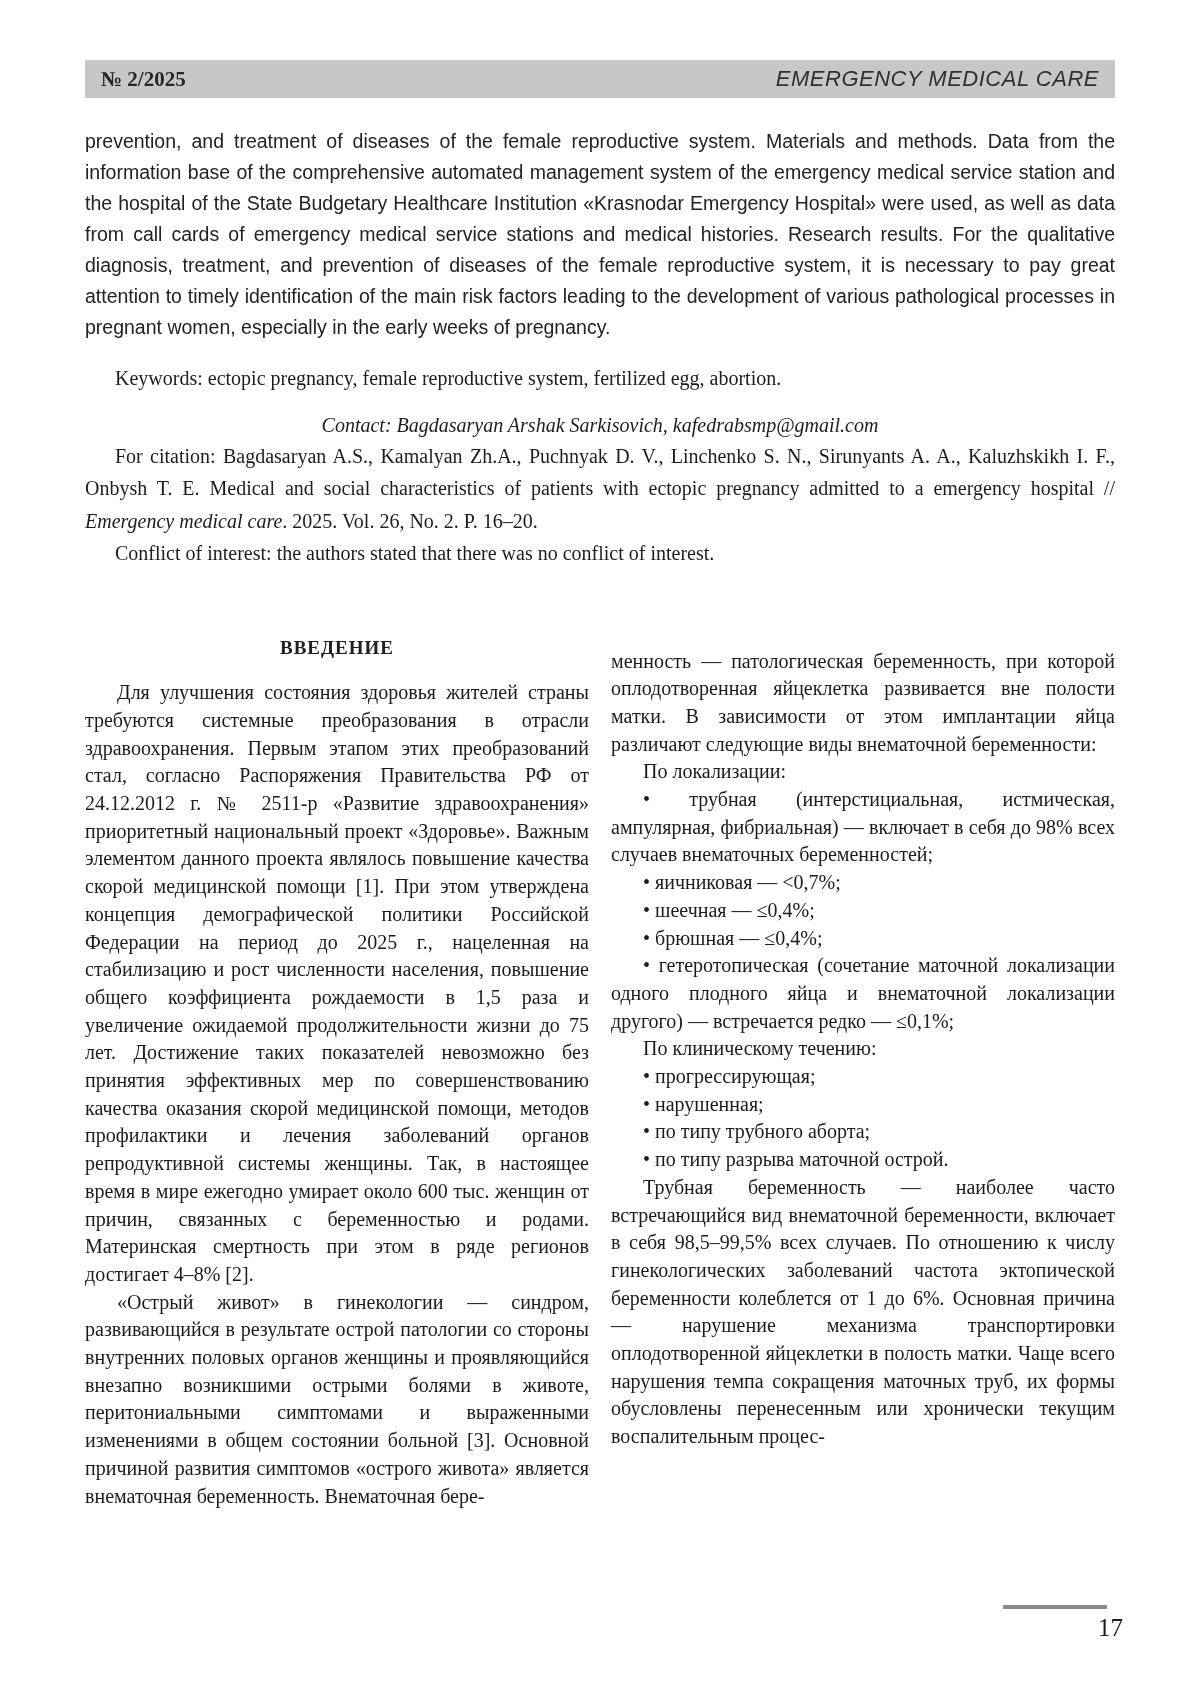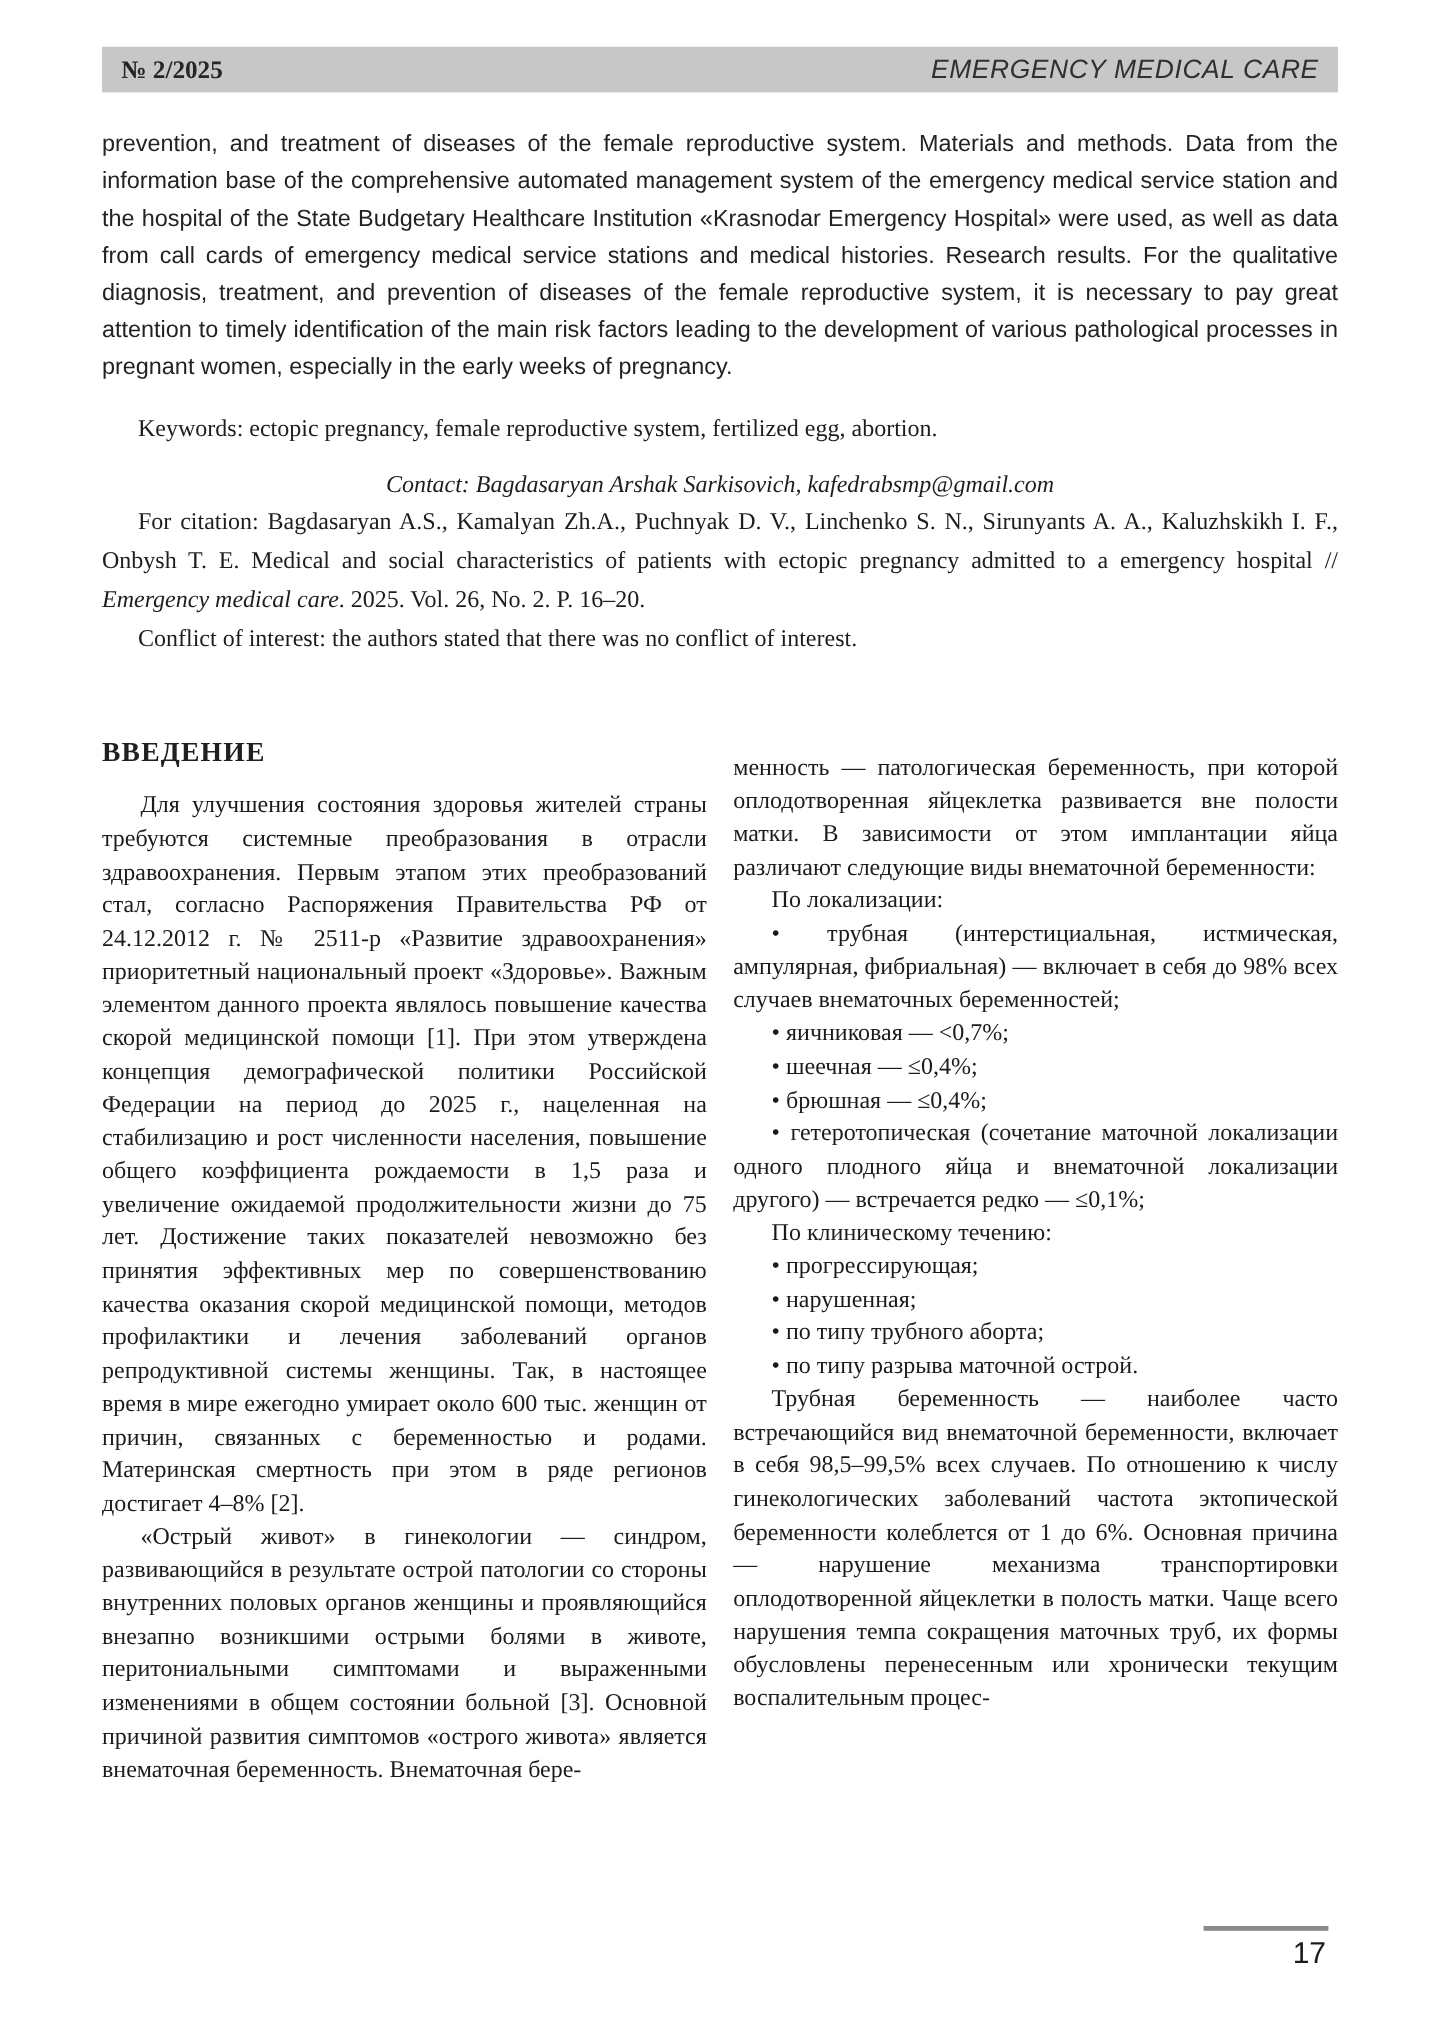--- a/index.html
+++ b/index.html
@@ -10,21 +10,21 @@
     margin: 0 auto;
     background: #ffffff;
     color: #1d1d1d;
     overflow: hidden;
     font-family: "Liberation Serif", serif;
   }
   .content { padding: 0 85px; }
 
   
   .band {
-    margin-top: 39px;
+    margin-top: 60px;
     height: 38px;
     background: #c7c7c7;
     display: flex;
     align-items: center;
     justify-content: space-between;
     padding: 0 16px;
     box-sizing: border-box;
   }
   .band .issue {
     font-family: "Liberation Serif", serif;
@@ -89,45 +89,46 @@
   }
   .col {
     width: 504px;
     font-size: 20px;
     line-height: 27.7px;
     text-align: justify;
     color: #1b1b1b;
   }
   .col h2 {
     margin: 0 0 18px 0;
-    font-size: 23px;
+    font-size: 19px;
     font-weight: bold;
+    text-align: center;
     letter-spacing: 1px;
     color: #202020;
   }
   .col p { margin: 0; }
   .col p.ind { text-indent: 32px; }
   .col-right { padding-top: 14px; box-sizing: border-box; }
 
   
   .footer-rule {
     position: absolute;
     top: 1605px;
     right: 93px;
     width: 104px;
     height: 4px;
     background: #8a8a8a;
   }
   .page-num {
     position: absolute;
     top: 1614px;
-    right: 95px;
+    right: 77px;
     font-size: 25px;
     color: #1b1b1b;
-    font-family: Liberation Sans, sans-serif;
+    font-family: Liberation Serif, serif;
   }
 </style>
 </head>
 <body>
 
 <div class="page">
   <div class="content">
 
     <header class="band">
       <span class="issue">№ 2/2025</span>

